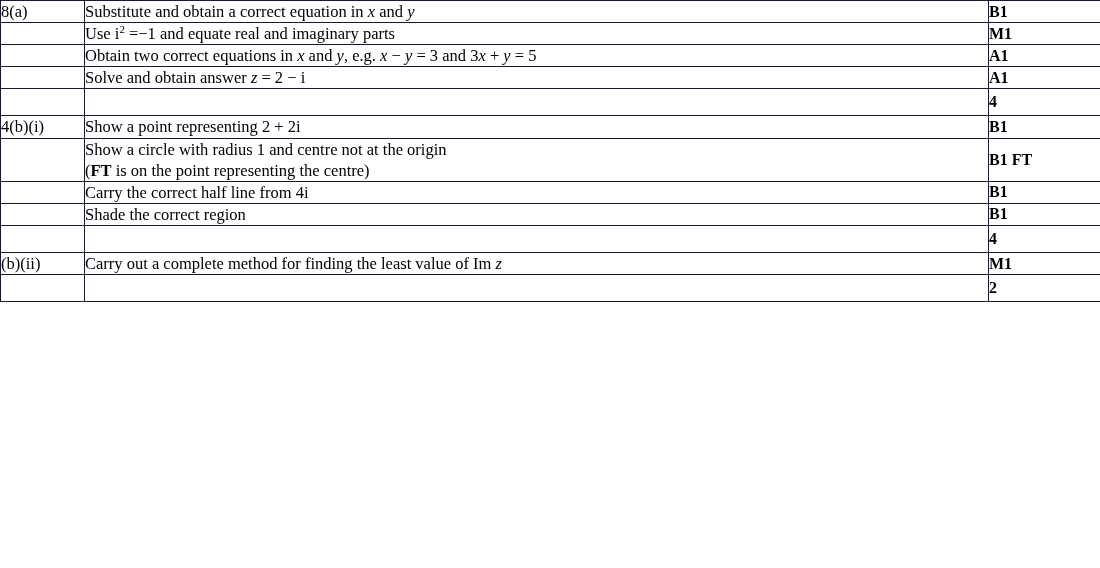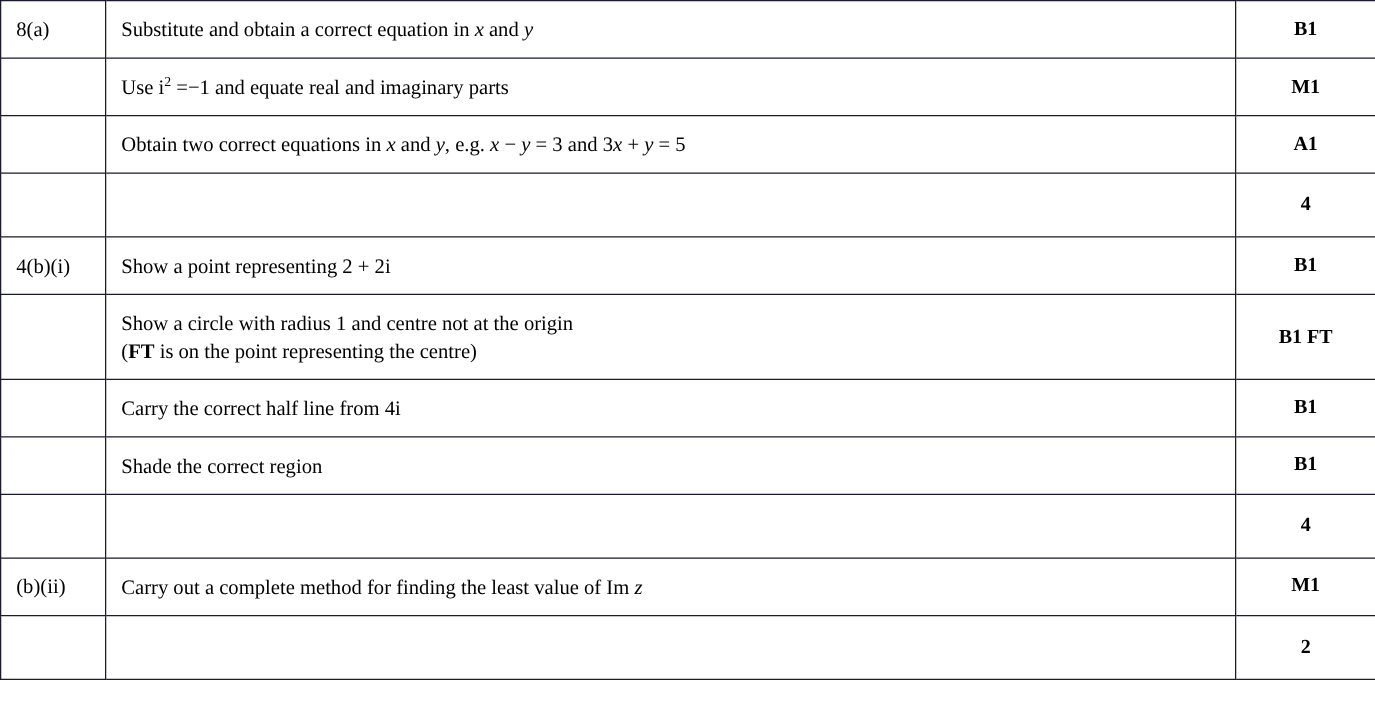--- a/index.html
+++ b/index.html
@@ -25,21 +25,21 @@
     width: 1100px;
     border: 0;
   }
   table.markscheme col.c-label { width: 84px; }
   table.markscheme col.c-body  { width: 904px; }
   table.markscheme col.c-mark  { width: 112px; }
 
   table.markscheme td {
     border: 1px solid #1a1a2e;
     vertical-align: middle;
-    padding: 12px;
+    padding: 0;
     margin-top: 19px;
   }
   td.label-cell {
     border-left: none;
     border-top: none;
     border-bottom: none;
     padding: 0 6px 0 2px;
     font-size: 16.5px;
     text-align: left;
     vertical-align: top;
@@ -47,21 +47,21 @@
   }
   td.body-cell {
     padding: 7px 0 7px 10px;
     font-size: 16.5px;
     line-height: 1.28;
     text-align: left;
   }
   td.mark-cell {
     border-right: none;
     padding: 0 12px 0 0;
-    text-align: center;
+    text-align: left;
     font-size: 16px;
     font-weight: bold;
     white-space: nowrap;
   }
   tr.row-total td.body-cell { height: 26px; }
 
   .it { font-style: italic; }
   .bold { font-weight: bold; }
   .sup {
     font-size: 11px;
@@ -116,20 +116,25 @@
         <td class="body-cell">Use i<span class="sup">2</span> =−1 and equate real and imaginary parts</td>
         <td class="mark-cell">M1</td>
       </tr>
 
       <tr>
         <td class="label-cell"></td>
         <td class="body-cell">Obtain two correct equations in <span class="it">x</span> and <span class="it">y</span>, e.g. <span class="it">x</span> − <span class="it">y</span> = 3 and 3<span class="it">x</span> + <span class="it">y</span> = 5</td>
         <td class="mark-cell">A1</td>
       </tr>
 
+      <tr>
+        <td class="label-cell"></td>
+        <td class="body-cell">Solve and obtain answer <span class="it">z</span> = 2 − i</td>
+        <td class="mark-cell">A1</td>
+      </tr>
 
       <tr class="row-total">
         <td class="label-cell"></td>
         <td class="body-cell"></td>
         <td class="mark-cell">4</td>
       </tr>
 
       <tr>
         <td class="label-cell">4(b)(i)</td>
         <td class="body-cell">Show a point representing 2 + 2i</td>

